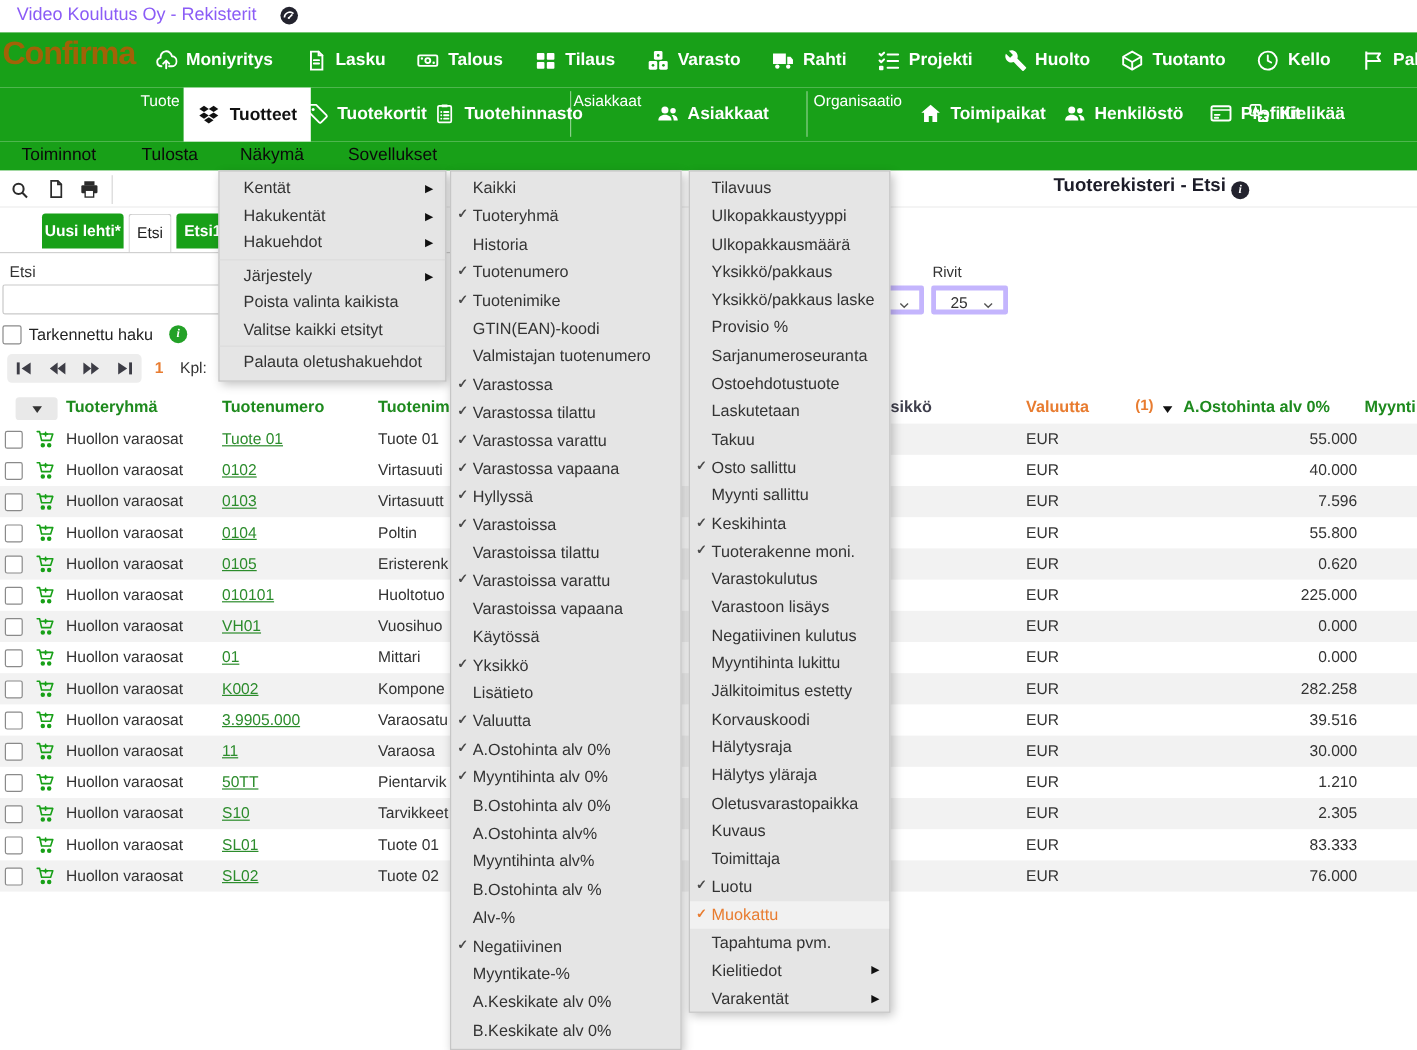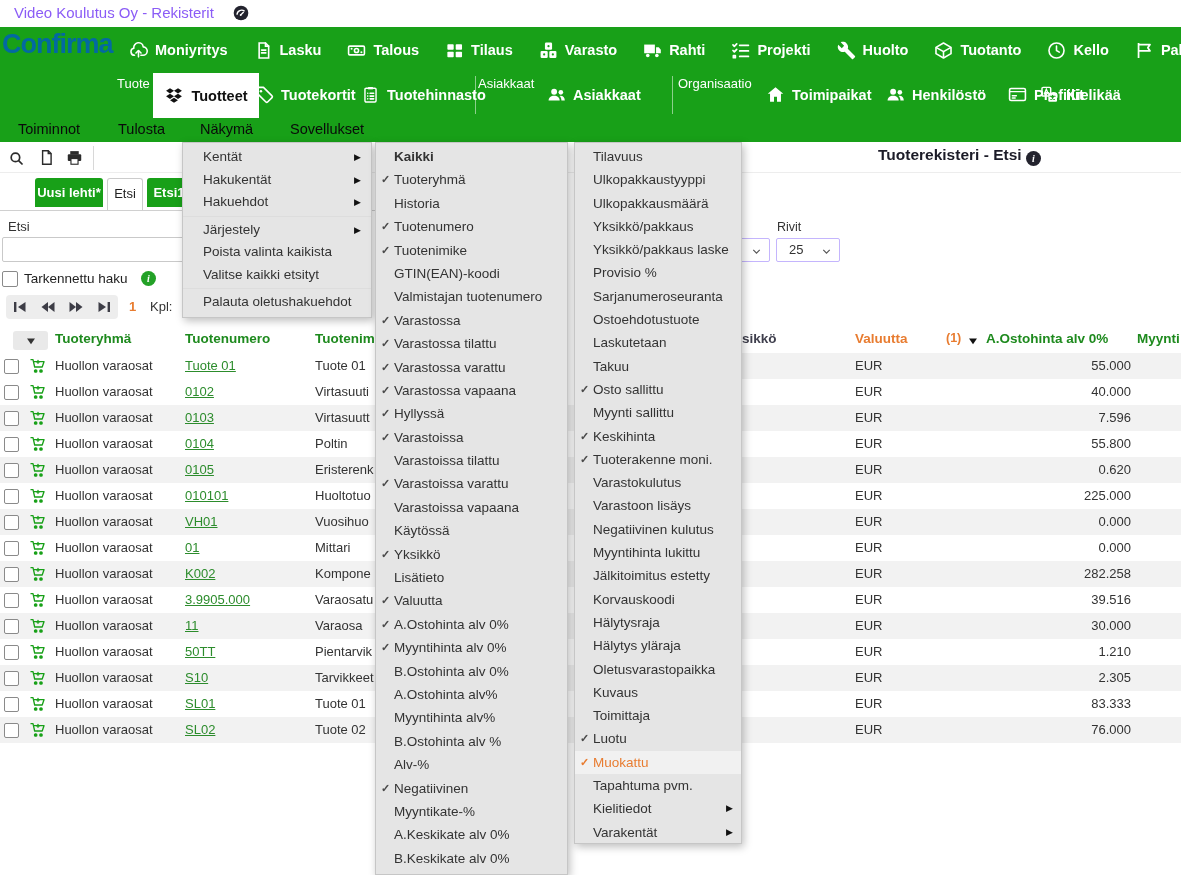--- a/index.html
+++ b/index.html
@@ -6,21 +6,21 @@
   body{position:relative;width:1181px;height:875px;overflow:hidden;background:#fff;
        font-family:"Liberation Sans",sans-serif;-webkit-font-smoothing:antialiased;color:#333}
   
   .titlebar{position:absolute;left:0;top:0;width:1181px;height:27px;background:#fff}
   .titlebar .t{position:absolute;left:14px;top:4px;font-size:15px;color:#8b5cf6}
   .gauge{position:absolute;left:233px;top:5px;width:16px;height:16px}
   
   .bar1{position:absolute;left:0;top:27px;width:1181px;height:46px;background:#18a018}
   .bar2{position:absolute;left:0;top:73px;width:1181px;height:45px;background:#18a018}
   .menubar{position:absolute;left:0;top:118px;width:1181px;height:24px;background:#18a018}
-  .logo{position:absolute;left:2px;top:29px;font-size:27px;font-weight:bold;color:#0369a1;letter-spacing:-1px}
+  .logo{position:absolute;left:2px;top:29px;font-size:27px;font-weight:bold;color:#a16207;letter-spacing:-1px}
   #nav1{position:absolute;left:116px;top:27px;height:46px;display:flex;align-items:center}
   .nav-item{display:flex;align-items:center;gap:7px;padding:0 13px;color:#fff;font-weight:bold;
             font-size:14.5px;white-space:nowrap;cursor:pointer}
   .ic svg{display:block}
   .nav-item .ic svg,.nav2-item .ic svg{width:19px;height:19px}
   .nav2-item{position:absolute;top:85px;display:flex;align-items:center;gap:7px;color:#fff;
              font-weight:bold;font-size:14.5px;white-space:nowrap;cursor:pointer}
   .nav2-tab{position:absolute;left:153px;top:73px;width:106px;height:45px;background:#fff;
             display:flex;align-items:center;justify-content:center;gap:7px;color:#111;
             font-weight:bold;font-size:14.5px;cursor:pointer}
@@ -50,21 +50,21 @@
   .inp{position:absolute;left:2px;top:237px;width:184px;height:23px;border:1px solid #c9c9c9;border-radius:2px;font-size:13px;padding:0 5px}
   .adv-cb{position:absolute;left:2px;top:271px;width:14px;height:14px;border:1px solid #8a8a8a;border-radius:2px;background:#fff;cursor:pointer}
   .adv-lb{position:absolute;left:24px;top:271px;font-size:13.5px;color:#222}
   .adv-info{position:absolute;left:141px;top:271px}
   .pager{position:absolute;left:6px;top:295px;width:112px;height:24px;background:#ededed;border-radius:4px;
          display:flex;align-items:center;justify-content:space-around}
   .pager .pbtn{cursor:pointer;display:flex}
   .pager svg{width:14px;height:12px;display:block}
   .pnum{position:absolute;left:129px;top:299px;font-size:13px;font-weight:bold;color:#e87c30}
   .kpl{position:absolute;left:150px;top:299px;font-size:13px;color:#333}
-  .sel{position:absolute;top:238px;height:24px;border:1px solid #c4b5fd;border-radius:2px;background:#fff;
+  .sel{position:absolute;top:238px;height:24px;border:4px solid #c4b5fd;border-radius:2px;background:#fff;
        box-sizing:border-box;cursor:pointer;font-size:13px;color:#333}
   .sel .chev{position:absolute;right:7px;top:8px}
   .sel .chev svg{width:11px;height:9px;display:block}
   .sel .val{position:absolute;left:12px;top:3px}
   
   .th{position:absolute;top:331px;font-weight:bold;font-size:13.5px;white-space:nowrap;cursor:pointer}
   .th.g{color:#1e8a1e}.th.o{color:#e87c30}.th.d{color:#3f3f4d}
   .th-caret{position:absolute;left:13px;top:331px;width:35px;height:19px;background:#e9e9e9;border:none;
             border-radius:3px;cursor:pointer;display:flex;align-items:center;justify-content:center}
   .th-caret svg,.sort-caret svg{width:10px;height:8px;display:block}
@@ -86,21 +86,21 @@
   
   .menu{position:absolute;background:#e5e5e5;border:1px solid #c6c6c6;box-shadow:2px 3px 8px rgba(0,0,0,.25);box-sizing:border-box}
   #viewmenu{left:182px;top:142px;width:190px;padding:3px 0;z-index:10}
   .vm-item{position:relative;height:22.5px;line-height:22.5px;padding-left:20px;font-size:13.5px;color:#333;cursor:pointer;white-space:nowrap}
   .vm-arr{position:absolute;right:10px;top:0;font-size:9px;color:#111}
   .vm-sep{height:1px;background:#ddd;margin:2px 0}
   #fields1{left:375px;top:142px;width:193px;height:733px;padding-top:2px;z-index:11}
   #fields2{left:574px;top:142px;width:168px;height:702px;padding-top:2px;z-index:12}
   .p-item{position:relative;height:23.4px;line-height:23.4px;padding-left:18px;font-size:13.5px;color:#333;cursor:pointer;white-space:nowrap}
   #fields2 .p-item{height:23.3px;line-height:23.3px}
-  .p-item.bold{font-weight:bold}
+  .p-item.bold{font-weight:normal}
   .p-item .chk{position:absolute;left:5px;top:0;font-size:11px;font-weight:bold;color:#4a4a4a}
   .p-item .arr{position:absolute;right:8px;top:0;font-size:9px;color:#111}
   .p-item.hl{background:#f1f1f1;color:#e87c30}
   .p-item.hl .chk{color:#e87c30}
 </style>
 </head>
 <body>
 
 <div class="titlebar">
   <span class="t">Video Koulutus Oy - Rekisterit</span>

